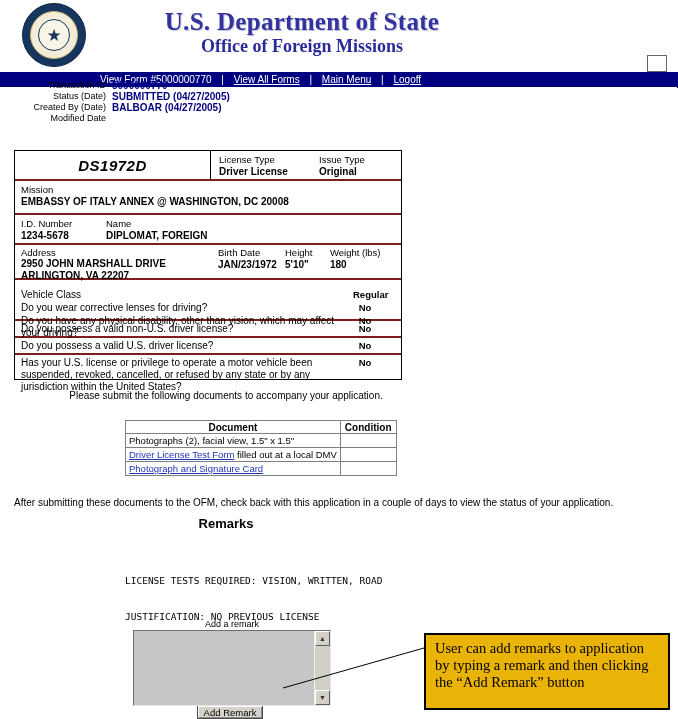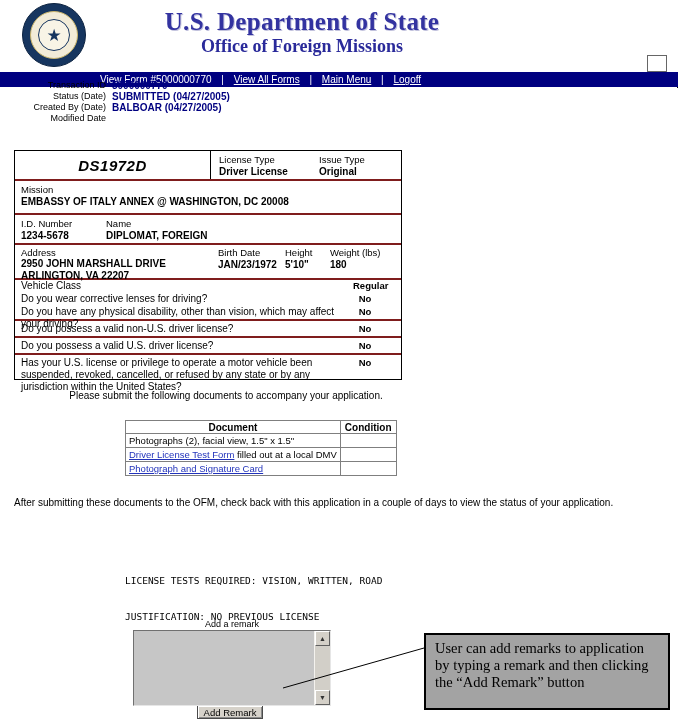--- a/index.html
+++ b/index.html
@@ -50,21 +50,21 @@
   .r1-right { display:flex; flex:1; padding:3px 0 0 8px; }
   .stack-lt { width:100px; }
   .r2 { height:34px; padding:3px 6px; }
   .r3 { height:30px; display:flex; padding:3px 6px; }
   .stack-id { width:85px; }
   .r4 { height:35px; display:flex; padding:2px 0 0 6px; }
   .addr { width:197px; }
   .addr .val { line-height:10.5px; margin-top:1px; }
   .stack-bd { width:67px; }
   .stack-ht { width:45px; }
-  .vblock { height:41px; padding:0 0; }
+  .vblock { height:41px; padding:9px 0; }
   .qline { display:flex; padding:0 6px; line-height:12.8px; }
   .qtext { flex:1; padding-right:8px; }
   .ans { width:42px; text-align:center; font-weight:bold; font-size:9.5px; padding-right:18px; flex:none; }
   .qrow { display:flex; align-items:flex-start; padding:2px 6px; line-height:12px; height:17px; }
   .qrow.tall { height:26px; }
 
   
   .docs-intro { position:absolute; left:0; top:390px; width:452px; text-align:center; font-size:10px; }
   .docs-table { position:absolute; left:125px; top:420px; border-collapse:collapse; }
   .docs-table th, .docs-table td { border:1px solid #7f7f7f; }
@@ -90,21 +90,21 @@
             font-size:7px; line-height:13px; text-align:center; color:#333; cursor:pointer; }
   .sb-up { top:0; } .sb-down { bottom:0; }
   .add-remark-btn { position:absolute; left:197px; top:705px; width:66px; height:14px;
                     background:#d6d2ca; border:1px solid #4a4a4a;
                     box-shadow:inset 1px 1px 0 #fff, inset -1px -1px 0 #8a8a8a;
                     font-family:"Liberation Sans", sans-serif; font-size:9.5px; line-height:11px;
                     text-align:center; cursor:pointer; }
 
   
   .pointer-svg { position:absolute; left:0; top:0; width:678px; height:719px; pointer-events:none; z-index:2; }
-  .callout { position:absolute; left:424px; top:633px; width:246px; height:77px; background:#a3a3a3;
+  .callout { position:absolute; left:424px; top:633px; width:246px; height:77px; background:#eab308;
              border:2px solid #000; padding:5px 9px; z-index:3;
              font-family:"Liberation Serif", serif; font-size:14.5px; line-height:17px; }
 </style>
 </head>
 <body>
 
 <div class="page">
   <div class="edge-top"></div>
   <div class="edge-right"></div>
 
@@ -246,20 +246,21 @@
       </tr>
       <tr>
         <td><span></span><a class="doc-link">Photograph and Signature Card</a><span></span></td>
         <td></td>
       </tr>
     </tbody>
   </table>
 
   <div class="docs-footer">After submitting these documents to the OFM, check back with this application in a couple of days to view the status of your application.</div>
 
+  <div class="remarks-heading">Remarks</div>
   <div class="remarks-log">
     <div>LICENSE TESTS REQUIRED: VISION, WRITTEN, ROAD</div>
     <div>JUSTIFICATION: NO PREVIOUS LICENSE</div>
   </div>
 
   <div class="add-label">Add a remark</div>
 
   <div class="remark-box">
     <span></span>
     <div class="scrollbar">

